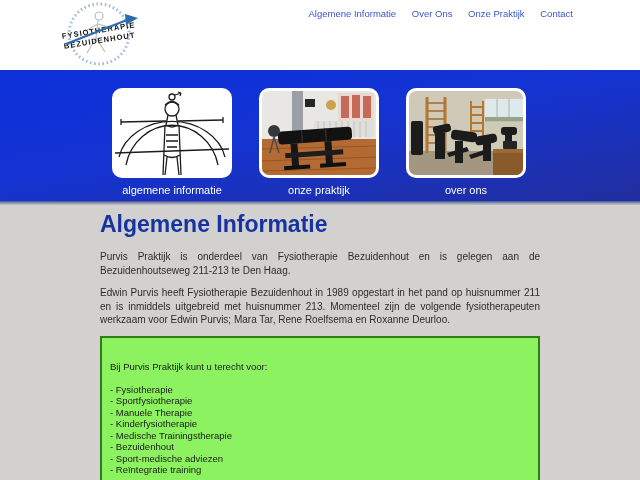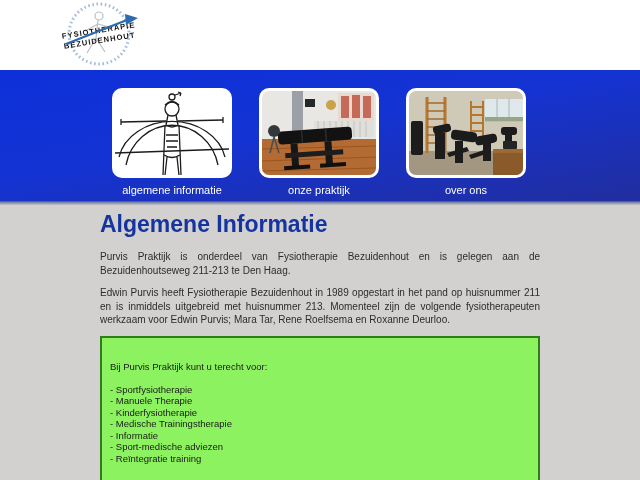--- a/index.html
+++ b/index.html
@@ -54,20 +54,26 @@
           <path d="M43,37 L52,51"></path>
         </g>
         <text x="46" y="32" text-anchor="middle" font-size="7.6" font-weight="bold" letter-spacing="1" fill="#161616" transform="rotate(-9 46 32)">FYSIOTHERAPIE</text>
         <text x="47" y="42" text-anchor="middle" font-size="7.6" font-weight="bold" letter-spacing="1" fill="#161616" transform="rotate(-9 47 42)">BEZUIDENHOUT</text>
         <g>
           <line x1="13" y1="43" x2="74" y2="19" stroke="#2b6cb0" stroke-width="2.4"></line>
           <polygon points="72,13 85,17 73,24" fill="#2b6cb0"></polygon>
         </g>
       </svg>
     </div>
+    <nav class="main-nav">
+      <a>Algemene Informatie</a>
+      <a>Over Ons</a>
+      <a>Onze Praktijk</a>
+      <a>Contact</a>
+    </nav>
   </header>
 
   <section class="banner">
 
     <figure class="thumb t1">
       <div class="thumb-frame">
         <svg width="114" height="84" viewBox="0 0 114 84">
           <rect width="114" height="84" fill="#ffffff"></rect>
           <g fill="none" stroke="#1c1c1c" stroke-width="1.3">
             <path d="M4,66 A54,44 0 0 1 110,66"></path>
@@ -198,25 +204,26 @@
 
   <main class="content">
     <h1 class="page-title">Algemene Informatie</h1>
 
     <p class="body-text">Purvis Praktijk is onderdeel van Fysiotherapie Bezuidenhout en is gelegen aan de Bezuidenhoutseweg 211-213 te Den Haag.</p>
     <p class="body-text">Edwin Purvis heeft Fysiotherapie Bezuidenhout in 1989 opgestart in het pand op huisnummer 211 en is inmiddels uitgebreid met huisnummer 213. Momenteel zijn de volgende fysiotherapeuten werkzaam voor Edwin Purvis; Mara Tar, Rene Roelfsema en Roxanne Deurloo.</p>
 
     <div class="greenbox box1">
       <div class="li">Bij Purvis Praktijk kunt u terecht voor:</div>
       <div class="gap"></div>
+      <div class="li">- Fysiotherapie</div>
       <div class="li">- Sportfysiotherapie</div>
       <div class="li">- Manuele Therapie</div>
       <div class="li">- Kinderfysiotherapie</div>
       <div class="li">- Medische Trainingstherapie</div>
-      <div class="li">- Informatie</div>
+      <div class="li">- Bezuidenhout</div>
       <div class="li">- Sport-medische adviezen</div>
       <div class="li">- Reïntegratie training</div>
     </div>
 
     <div class="greenbox box2">
       <div class="li">Purvis Praktijk beschikt over:</div>
     </div>
   </main>
 
 </div>

